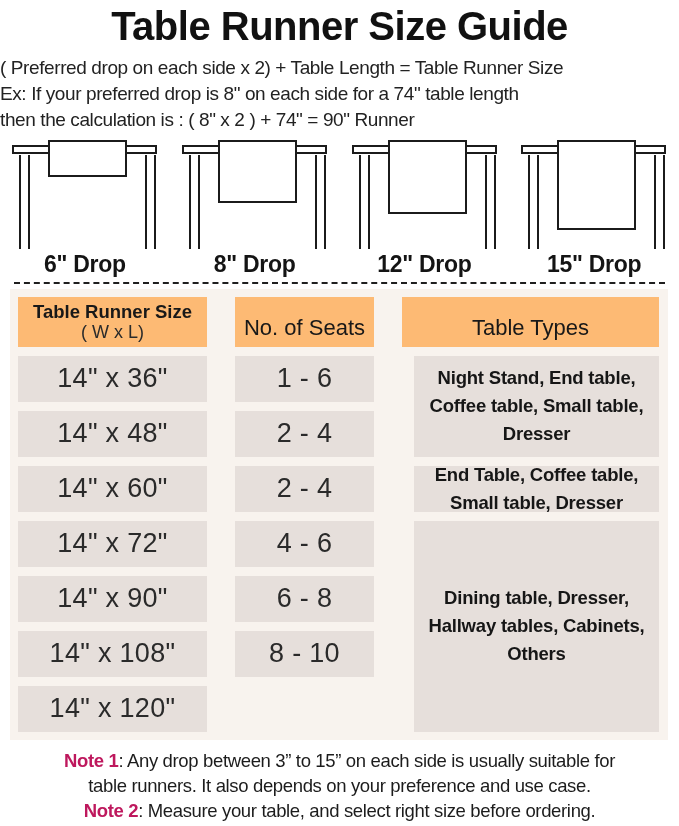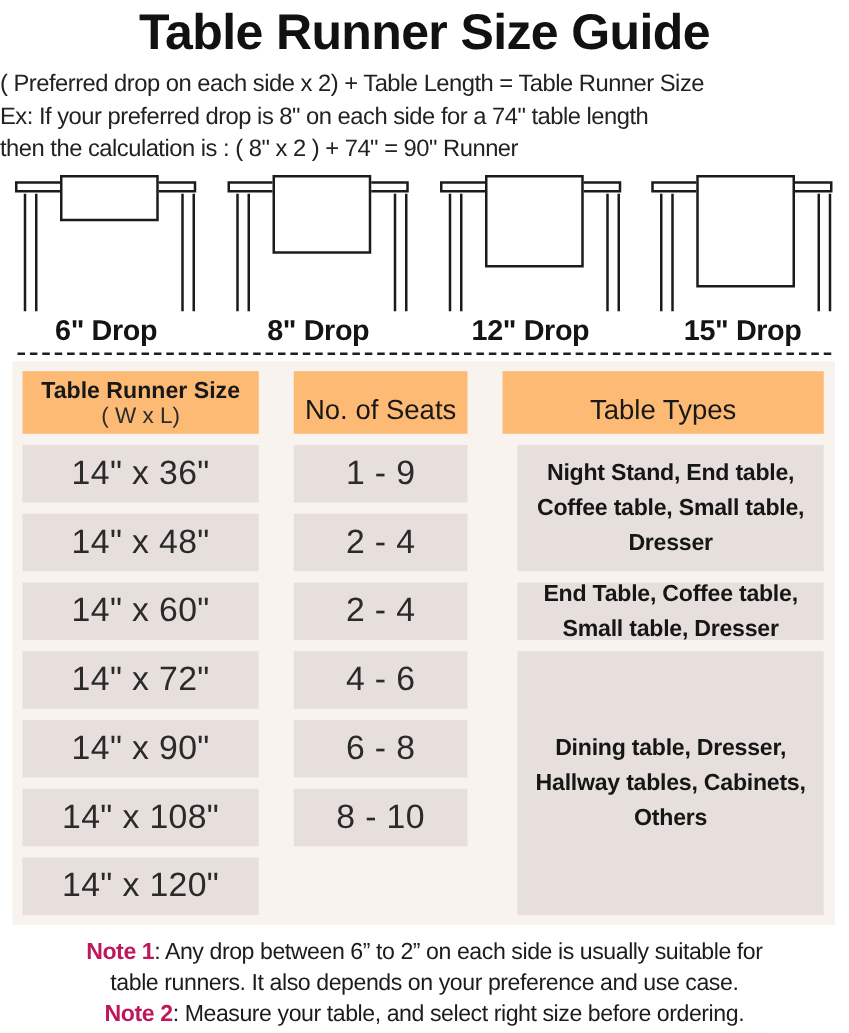--- a/index.html
+++ b/index.html
@@ -216,21 +216,21 @@
       <div class="hdr-seats">No. of Seats</div>
     </div>
     <div class="cell hdr col3">
       <div class="hdr-types">Table Types</div>
     </div>
 
     <div class="cell bodycell col1">
         <span class="val">14" x 36"</span>
       </div>
     <div class="cell bodycell col2">
-        <span class="val">1 - 9</span>
+        <span class="val">1 - 6</span>
       </div>
     <div class="cell bodycell types-cell typeA">Night Stand, End table, Coffee table, Small table, Dresser</div>
 
     <div class="cell bodycell col1">
         <span class="val">14" x 48"</span>
       </div>
     <div class="cell bodycell col2">
         <span class="val">2 - 4</span>
       </div>
 
@@ -264,17 +264,17 @@
         <span class="val">8 - 10</span>
       </div>
 
     <div class="cell bodycell col1">
         <span class="val">14" x 120"</span>
       </div>
 
   </div>
 
   <div class="notes">
-    <p><strong>Note 1</strong><span>: Any drop between 6” to 2” on each side is usually suitable for</span><br><span>table runners. It also depends on your preference and use case.</span></p>
+    <p><strong>Note 1</strong><span>: Any drop between 3” to 15” on each side is usually suitable for</span><br><span>table runners. It also depends on your preference and use case.</span></p>
     <p><strong>Note 2</strong><span>: Measure your table, and select right size before ordering.</span></p>
   </div>
 
 </div>
 
 </body></html>

